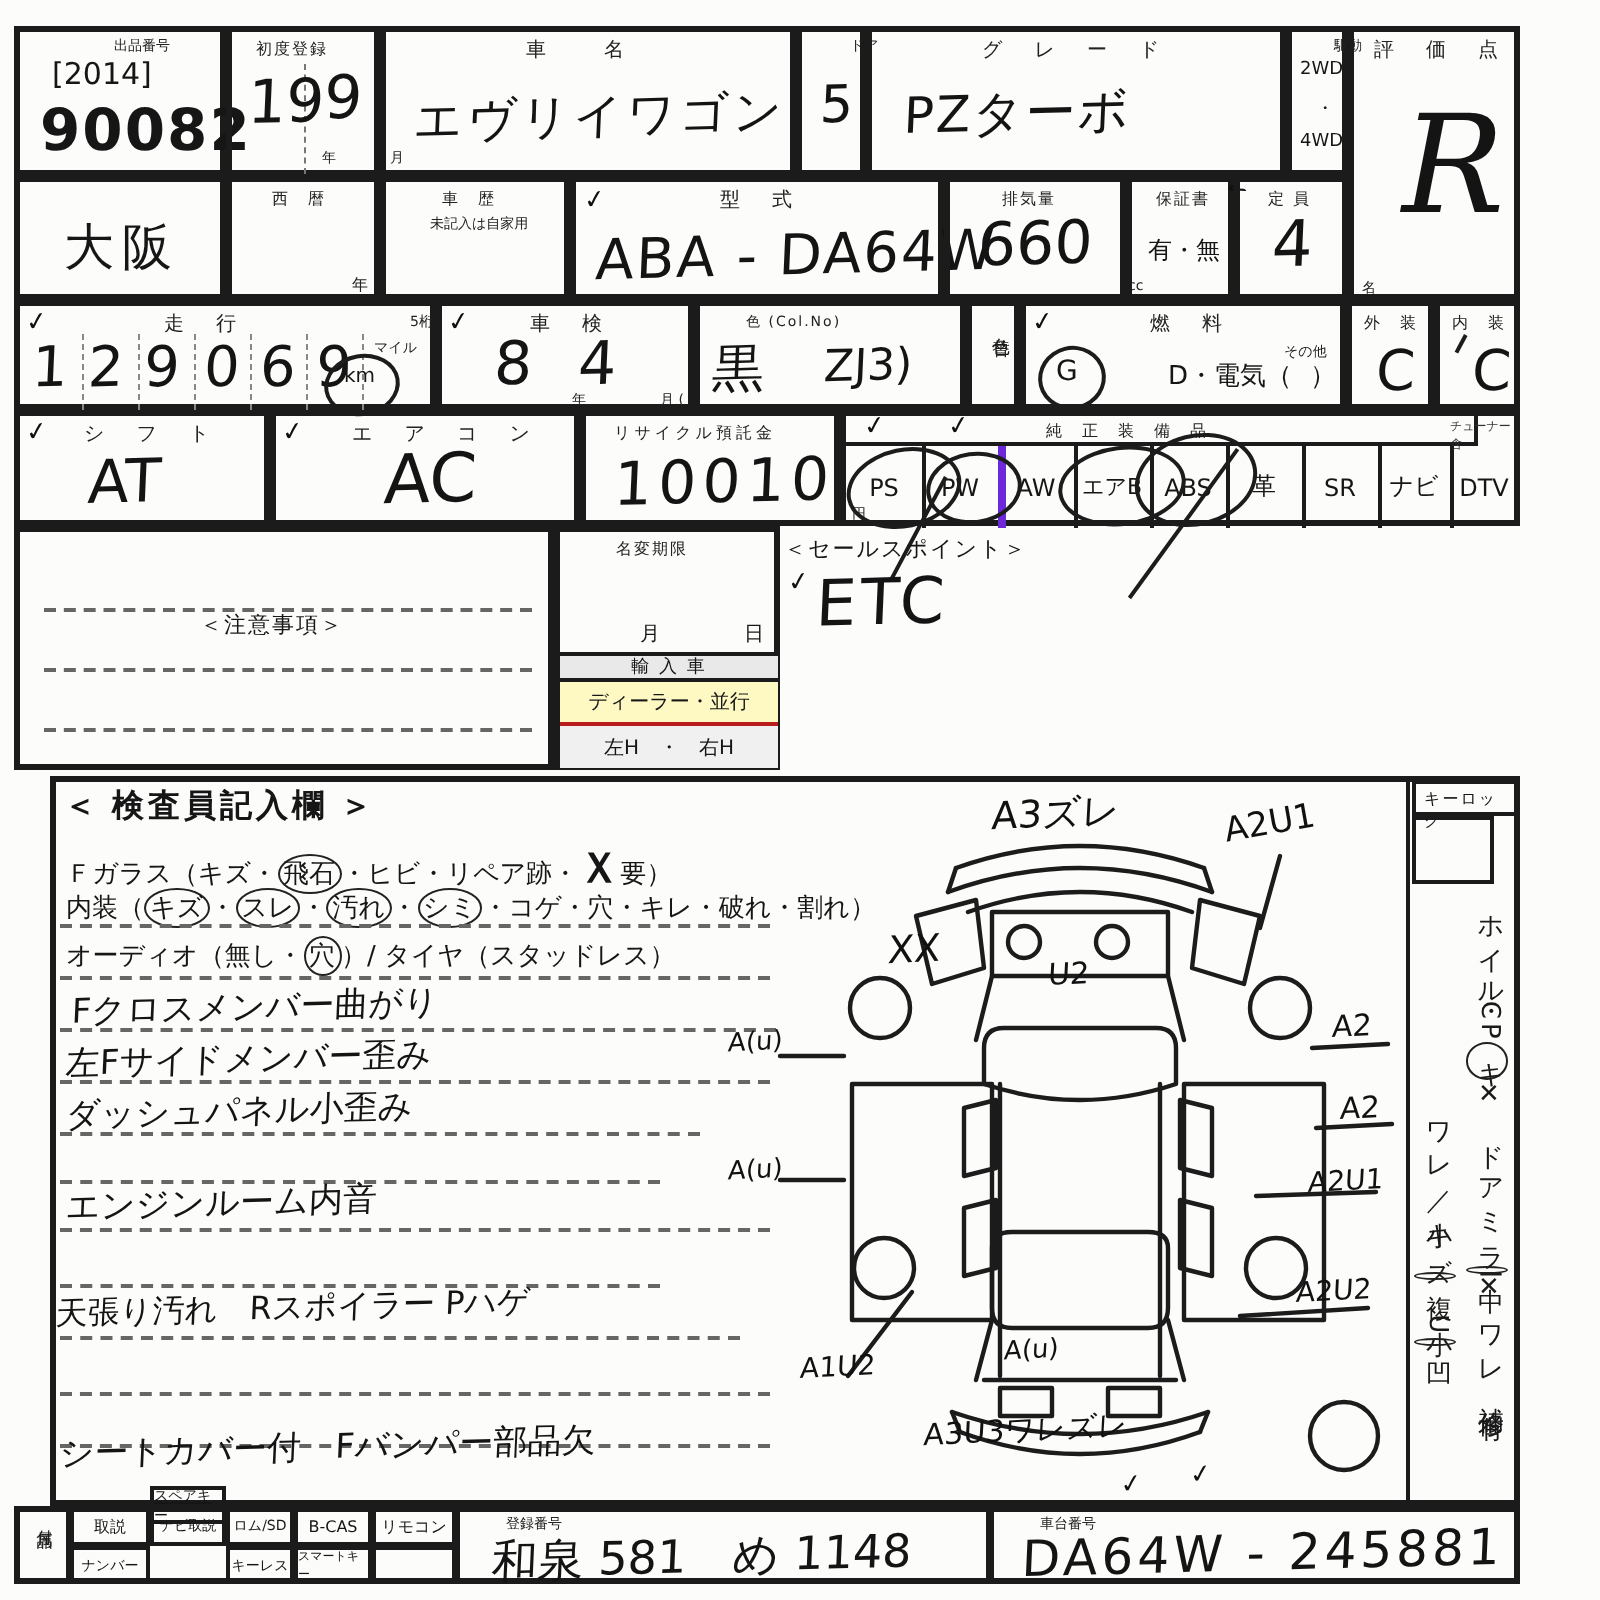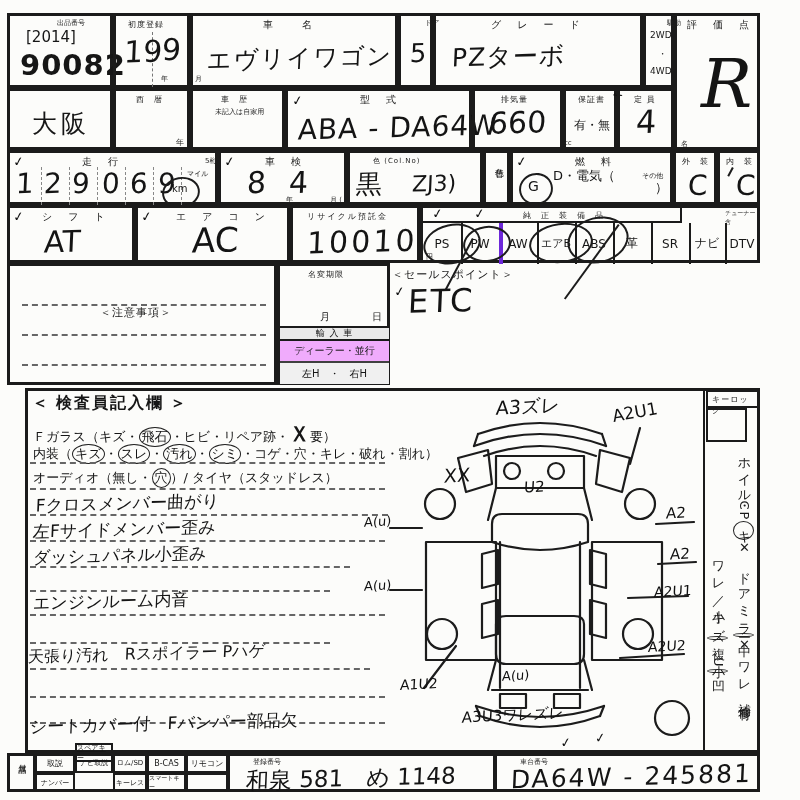--- a/index.html
+++ b/index.html
@@ -143,21 +143,21 @@
 
   <div class="cell thick" style="left:483px;top:150px;width:27px;height:55px;">
     <div class="vcol" style="left:8px;top:8px;height:44px;font-size:9px;letter-spacing:1px;">色替</div>
   </div>
 
   <div class="cell thick" style="left:510px;top:150px;width:163px;height:55px;">
     <div class="chk" style="left:3px;top:1px;">✓</div>
     <div class="lbl" style="left:62px;top:2px;">燃　料</div>
     <div class="oval" style="left:6px;top:20px;width:30px;height:28px;transform:rotate(-14deg);"></div>
     <div style="position:absolute;left:15px;top:25px;font-size:14px;">G</div>
-    <div style="position:absolute;left:40px;top:14px;font-size:13px;">D・電気（</div>
+    <div style="position:absolute;left:40px;top:26px;font-size:13px;padding-left:31px;">D・電気（</div>
     <div class="lbl tiny" style="left:112px;top:18px;">その他</div>
     <div style="position:absolute;left:142px;top:26px;font-size:13px;">）</div>
   </div>
 
   <div class="cell thick" style="left:673px;top:150px;width:44px;height:55px;">
     <div class="lbl sm" style="left:6px;top:3px;">外　装</div>
     <div class="hw" style="left:12px;top:16px;font-size:28px;">C</div>
   </div>
 
   <div class="cell thick" style="left:717px;top:150px;width:43px;height:55px;">
@@ -178,21 +178,21 @@
     <div class="hw" style="left:54px;top:12px;font-size:34px;">AC</div>
   </div>
 
   <div class="cell thick" style="left:290px;top:205px;width:130px;height:58px;">
     <div class="lbl sm" style="left:14px;top:3px;letter-spacing:2px;">リサイクル預託金</div>
     <div class="hw" style="left:14px;top:16px;font-size:30px;letter-spacing:3px;">10010</div>
     <div class="lbl tiny" style="left:116px;top:44px;">円</div>
   </div>
 
   <div class="cell thick" style="left:420px;top:205px;width:340px;height:58px;">
-    <div style="position:absolute;left:0;top:0;width:259px;height:15px;border-right:2px solid #1b1b1b;border-bottom:2px solid #1b1b1b;box-sizing:border-box;padding-left:28px;">
+    <div style="position:absolute;left:0;top:0;width:316px;height:15px;border-right:2px solid #1b1b1b;border-bottom:2px solid #1b1b1b;box-sizing:border-box;padding-left:28px;">
       <div class="lbl sm" style="left:100px;top:2px;">純　正　装　備　品</div>
     </div>
     <div style="position:absolute;left:302px;top:1px;font-size:6px;color:#333;">チューナー含</div>
 
     <div style="position:absolute;left:0px;top:15px;width:38px;height:41px;border-right:2px solid #1b1b1b;" class="center">
         <span style="font-size:12px;">PS</span>
       </div>
     <div style="position:absolute;left:38px;top:15px;width:38px;height:41px;border-right:4px solid #6d28d9;" class="center">
         <span style="font-size:12px;">PW</span>
       </div>
@@ -235,21 +235,21 @@
     <div class="dash" style="left:12px;top:98px;width:244px;"></div>
   </div>
 
   <div class="cell thick" style="left:277px;top:263px;width:113px;height:122px;">
     <div class="lbl sm" style="left:28px;top:3px;">名変期限</div>
     <div style="position:absolute;left:40px;top:44px;font-size:10px;">月</div>
     <div style="position:absolute;left:92px;top:44px;font-size:10px;">日</div>
     <div style="position:absolute;left:0;top:60px;width:109px;height:15px;border-top:2px solid #1b1b1b;border-bottom:2px solid #1b1b1b;box-sizing:border-box;background:#e9e9e9;" class="center">
       <span style="font-size:9px;letter-spacing:1px;">輸 入 車</span>
     </div>
-    <div style="position:absolute;left:0;top:75px;width:109px;height:22px;border-bottom:2px solid #404040;box-sizing:border-box;background:#f0abfc;" class="center">
+    <div style="position:absolute;left:0;top:75px;width:109px;height:22px;border-bottom:2px solid #b91c1c;box-sizing:border-box;background:#fef9c3;" class="center">
       <span style="font-size:10px;">ディーラー・並行</span>
     </div>
     <div style="position:absolute;left:0;top:97px;width:109px;height:21px;background:#f0f0f0;" class="center">
       <span style="font-size:10px;">左H　・　右H</span>
     </div>
   </div>
 
   <div style="position:absolute;left:392px;top:267px;font-size:11px;letter-spacing:1px;">＜セールスポイント＞</div>
   <div class="chk" style="left:394px;top:284px;">✓</div>
   <div class="hw" style="left:408px;top:282px;font-size:32px;letter-spacing:2px;">ETC</div>

